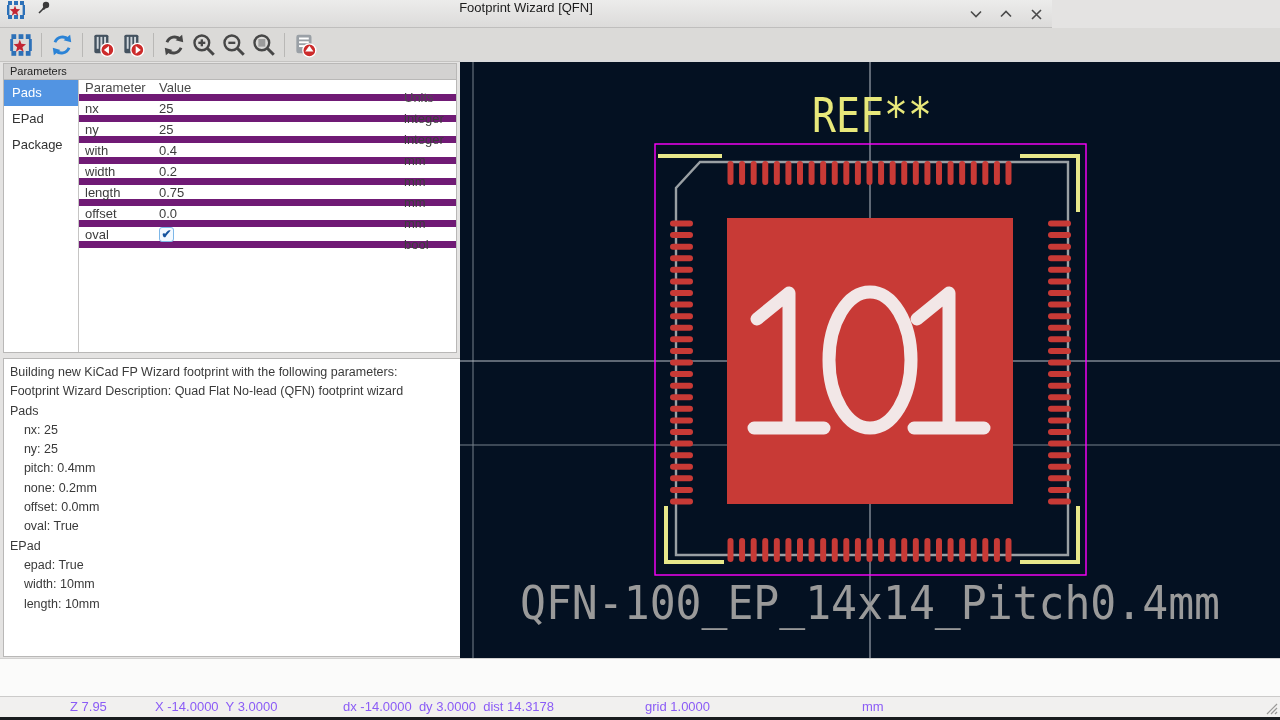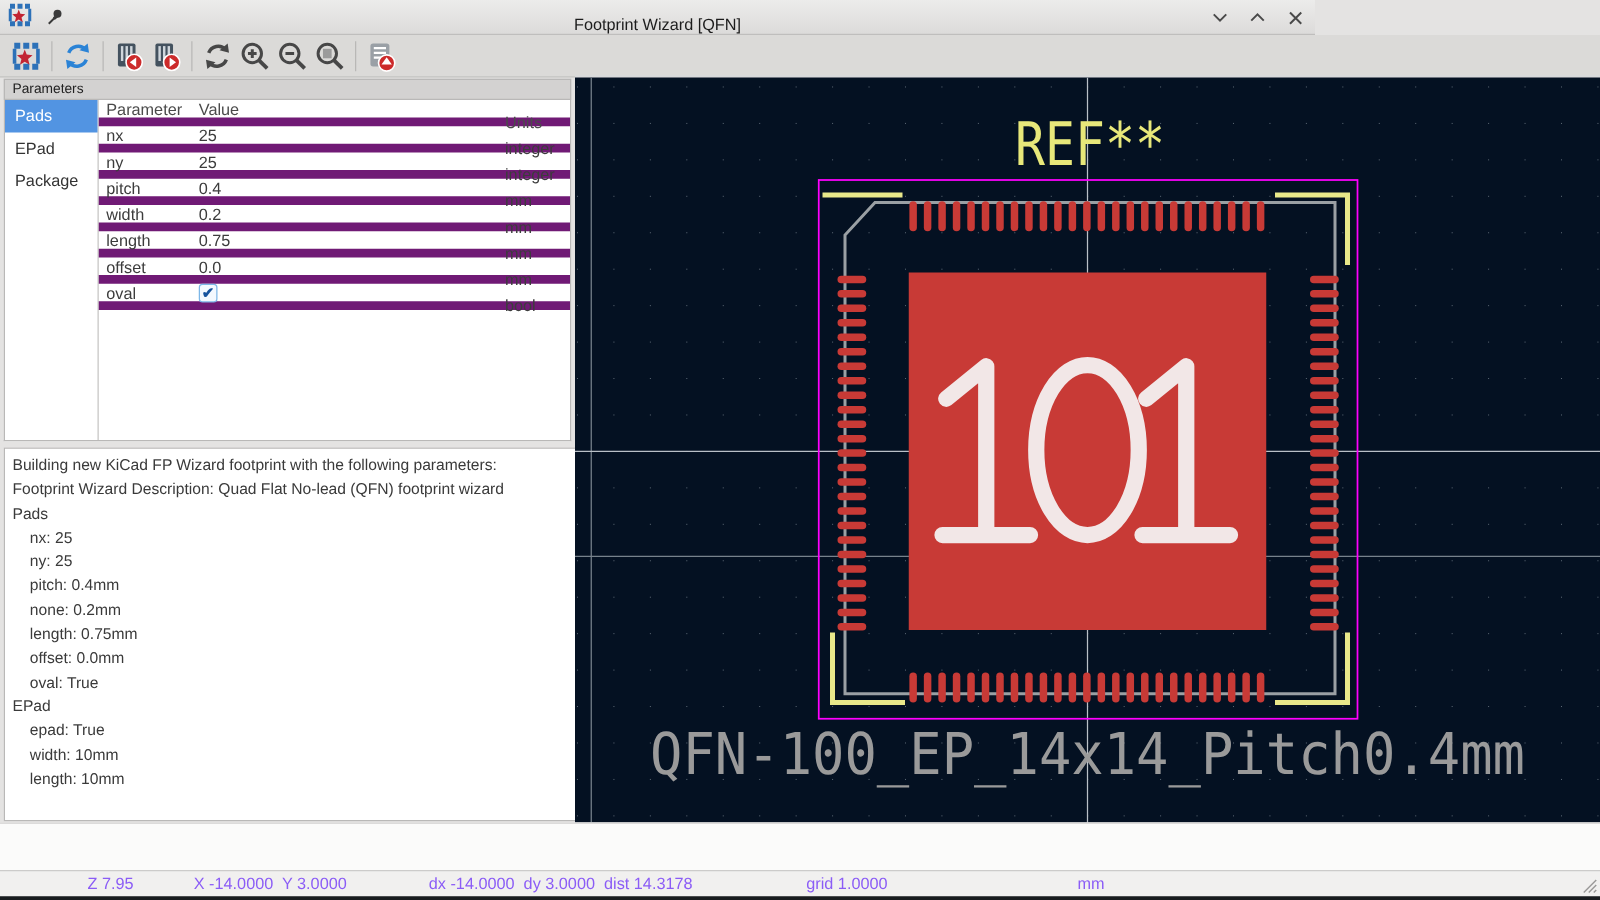--- a/index.html
+++ b/index.html
@@ -7,21 +7,21 @@
     --silk:#e8e88a; --fab:#9aa0a4; --ref-yellow:#e8e87a; --name-gray:#9a9a9a;
     --epad-text:#f2e7e7;
   }
   *{margin:0;padding:0;box-sizing:border-box;}
   html,body{width:1280px;height:720px;overflow:hidden;}
   body{font-family:"Liberation Sans",sans-serif;background:#e4e3e2;position:relative;color:#333;}
   .abs{position:absolute;}
 
   
   .titlebar{left:0;top:0;width:1052px;height:28px;background:linear-gradient(#ececeb,#dcdbda);
-    border-bottom:1px solid #bfbebd;display:flex;align-items:flex-end;}
+    border-bottom:1px solid #bfbebd;display:flex;align-items:flex-start;}
   .titlebar .app-ic{margin-left:6px;}
   .titlebar .pin{margin-left:10px;}
   .title-text{position:absolute;left:0;right:0;text-align:center;font-size:13px;color:#1c1c1c;}
   .winbtns{position:absolute;right:8px;top:0;height:28px;display:flex;align-items:center;gap:14px;}
   .winbtn{width:16px;height:16px;display:flex;align-items:center;justify-content:center;cursor:default;}
 
   
   .toolbar{left:0;top:28px;width:1280px;height:34px;background:#dbdad8;border-bottom:1px solid #c4c3c1;
     display:flex;align-items:center;padding-left:6px;}
   .tbtn{width:30px;height:30px;display:flex;align-items:center;justify-content:center;border-radius:3px;}
@@ -223,21 +223,21 @@
           <span class="c-param">nx</span>
           <span class="c-value">25</span>
           <span class="c-units">integer</span>
         </div>
         <div class="prow">
           <span class="c-param">ny</span>
           <span class="c-value">25</span>
           <span class="c-units">integer</span>
         </div>
         <div class="prow">
-          <span class="c-param">pitch</span>
+          <span class="c-param">with</span>
           <span class="c-value">0.4</span>
           <span class="c-units">mm</span>
         </div>
         <div class="prow">
           <span class="c-param">width</span>
           <span class="c-value">0.2</span>
           <span class="c-units">mm</span>
         </div>
         <div class="prow">
           <span class="c-param">length</span>
@@ -261,21 +261,20 @@
 <div class="abs sash"></div>
 
 <div class="abs logpanel" id="log-panel">
     <div class="logline">Building new KiCad FP Wizard footprint with the following parameters:</div>
     <div class="logline">Footprint Wizard Description: Quad Flat No-lead (QFN) footprint wizard</div>
     <div class="logline">Pads</div>
     <div class="logline">    nx: 25</div>
     <div class="logline">    ny: 25</div>
     <div class="logline">    pitch: 0.4mm</div>
     <div class="logline">    none: 0.2mm</div>
-    <div class="logline">    length: 0.75mm</div>
     <div class="logline">    offset: 0.0mm</div>
     <div class="logline">    oval: True</div>
     <div class="logline">EPad</div>
     <div class="logline">    epad: True</div>
     <div class="logline">    width: 10mm</div>
     <div class="logline">    length: 10mm</div>
   </div>
 
 <div class="abs canvas">
   <svg viewBox="460 60 820 598">

